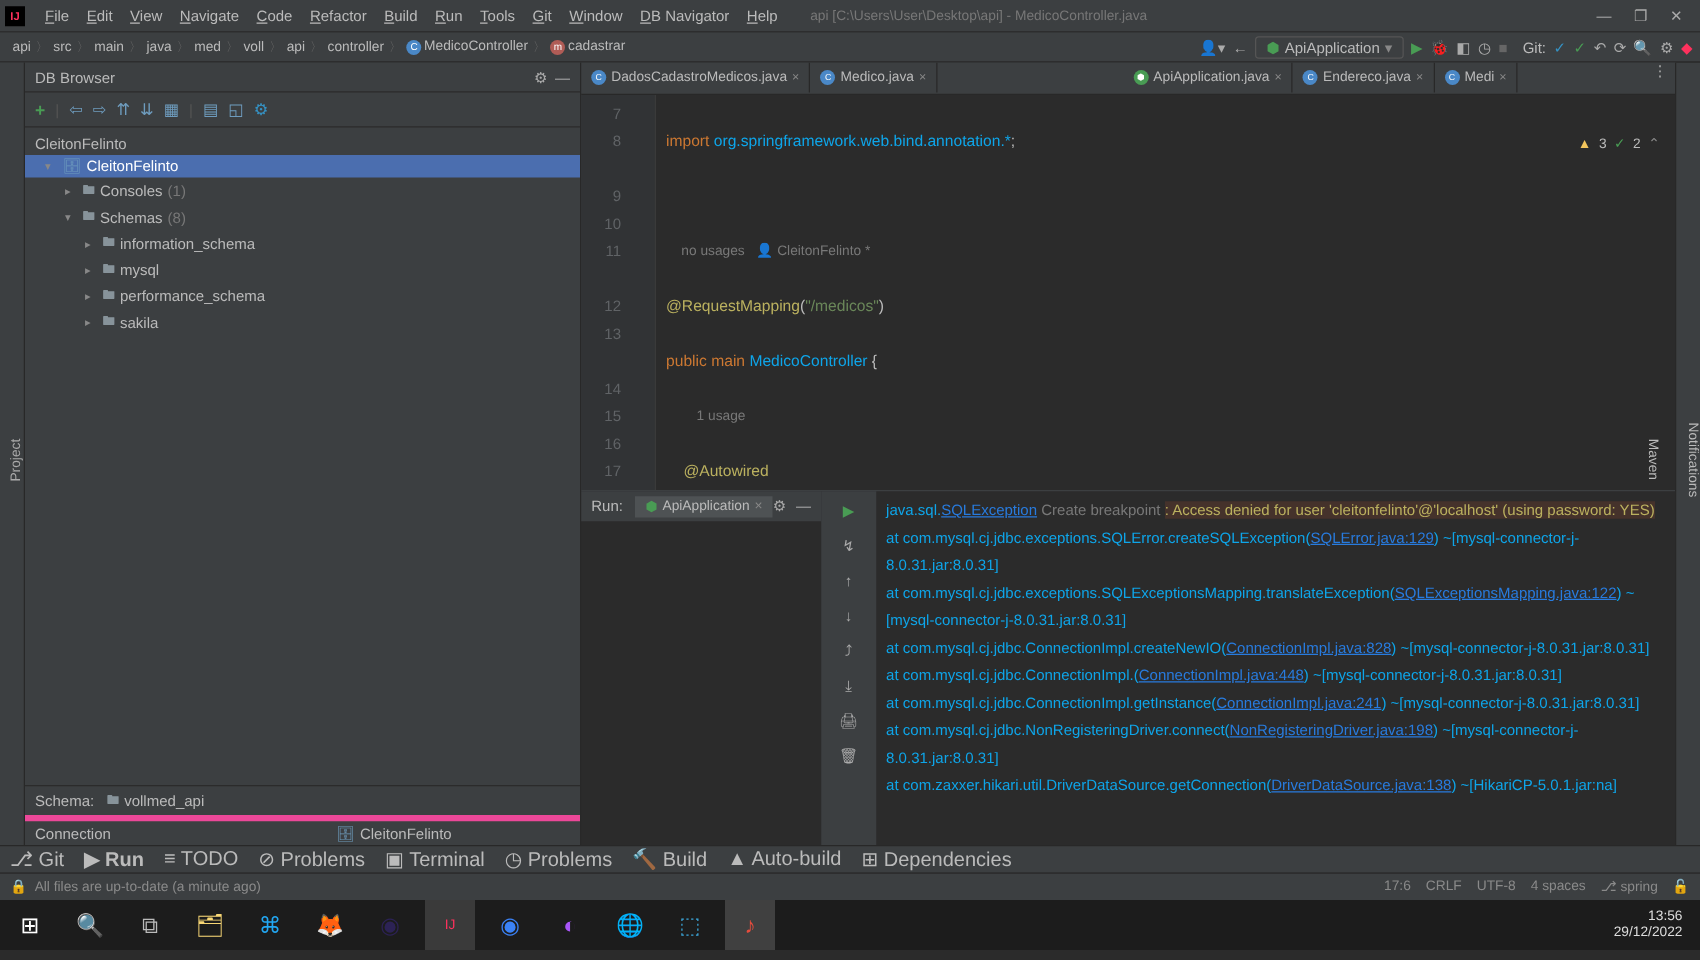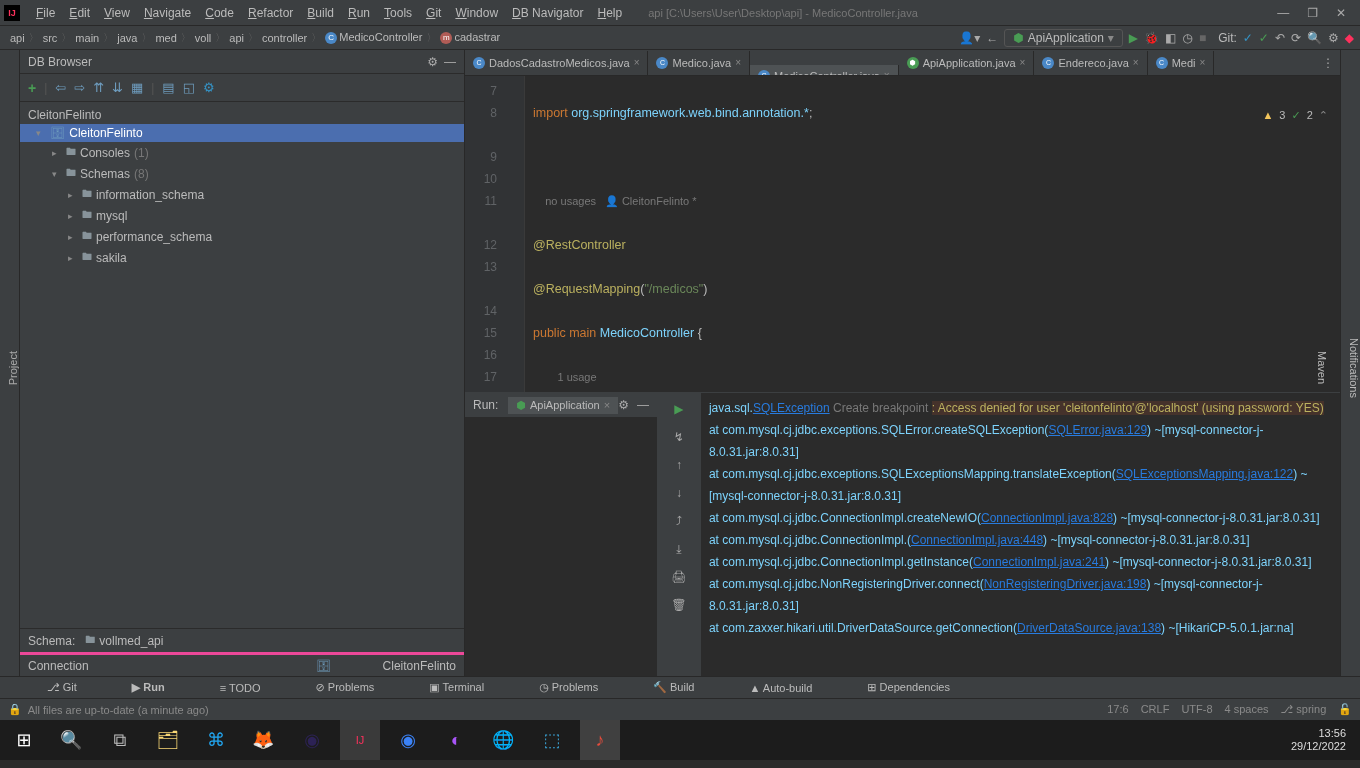--- a/index.html
+++ b/index.html
@@ -31,49 +31,49 @@
 .db-toolbar{ height:28px; display:flex; align-items:center; gap:8px; padding:0 8px; border-bottom:1px solid #2b2b2b;}
 .db-toolbar .tb{ color:#6e9cbe; cursor:pointer; font-size:13px;}
 .db-toolbar .plus{ color:#499c54; font-size:14px; font-weight:bold;}
 .tree { padding: 4px 0; font-size: 12px; flex:1; overflow:auto;}
 .tree-row { padding: 2px 0 2px 8px; display:flex; align-items:center; gap:4px; cursor:pointer;}
 .tree-row.selected { background: #4b6eaf; color:#fff;}
 .arrow{ font-size:9px; color:#888; width:10px; display:inline-block;}
 .folder-icon{ color:#87939a; font-size:10px;}
 .db-icon{ color:#6e9cbe;}
 .schema-section{height:24px; border-top:1px solid #2b2b2b; display:flex; align-items:center; padding:0 8px;margin-top:39px;}
-.conn-section{height:24px; border-top:3px solid #ec4899; display:flex; align-items:center; padding:0 8px;justify-content:space-between;}
+.conn-section{height:24px; border-top:5px solid #ec4899; display:flex; align-items:center; padding:0 8px;}
 .conn-section .right{margin-left:180px;}
 .editor-area { flex:1; display:flex; flex-direction:column; background:#2b2b2b;}
-.tabs-row{ height:26px; background:#3c3f41; display:flex; align-items:center; border-bottom:1px solid #282828; overflow:hidden;}
+.tabs-row{ height:26px; background:#3c3f41; display:flex; align-items:flex-start; border-bottom:1px solid #282828; overflow:hidden;}
 .tab{ height:24px; padding:0 8px; display:flex; align-items:center; gap:4px; border-right:1px solid #282828; cursor:pointer; font-size:11px;}
 .tab.active{ background:#4e5254; border-bottom:2px solid #4a88c7;margin-top:28px;}
 .tab .close{ color:#888; font-size:10px;}
 .tab-icon-c{ width:12px;height:12px;border-radius:50%;background:#4a88c7;font-size:7px;color:#fff;display:flex;align-items:center;justify-content:center;}
 .tab-icon-g{ width:12px;height:12px;border-radius:50%;background:#499c54;font-size:7px;color:#fff;display:flex;align-items:center;justify-content:center;}
 .code-area{ flex:1; display:flex; overflow:auto; background:#2b2b2b;}
 .gutter{ width:40px; text-align:right; padding:4px 8px 0 0; color:#606366; font-family:"JetBrains Mono","Consolas",monospace; font-size:12px; line-height:22px; background:#313335; user-select:none;}
 .gutter div{height:22px;}
 .icongutter{ width:20px; background:#313335; border-right:1px solid #3a3a3a;}
 .code{ flex:1; padding:4px 0 0 8px; font-family:"JetBrains Mono","Consolas",monospace; font-size:12.5px; line-height:22px; white-space:pre; position:relative;}
 .code .line{ height:22px; }
-.kw{ color:#cc7832;} .str{ color:#6a8759;} .ann{ color:#bbb15f;} .white{color:#7dd3fc;}
+.kw{ color:#cc7832;} .str{ color:#6a8759;} .ann{ color:#bbb15f;} .white{color:#0ea5e9;}
 .hint{ color:#787878; font-size:11px; }
 .bottom-panel{ height:284px; background:#2b2b2b; border-top:1px solid #3c3f41; display:flex; }
 .bp-header{ height:24px; background:#3c3f41; display:flex; align-items:center; padding:0 8px;}
 .bp-tab{ background:#4e5254; padding:2px 8px; display:flex; align-items:center; gap:4px; font-size:11px;}
 .bp-body{ flex:1; display:flex;}
 .bp-toolbar{ width:44px; background:#3c3f41; display:flex; flex-direction:column; align-items:center; gap:8px; padding-top:6px;}
 .bp-toolbar .tbi{ width:20px; height:20px; display:flex; align-items:center; justify-content:center; cursor:pointer; color:#aaa;}
 .console{ flex:1; padding:4px 8px; font-family:"JetBrains Mono","Consolas",monospace; font-size:12px; line-height:22px; overflow:auto;}
 .console .err{ color:#bbb15f; background:#45322b;}
 .console .link{ color:#287bde; text-decoration:underline; cursor:pointer;}
 .console .grey{ color:#787878;}
 .status-tabs{ height:22px; background:#3c3f41; display:flex; align-items:center; gap:16px; padding:0 8px; border-top:1px solid #282828;}
-.status-tabs span{ font-size:11px; color:#bbb; cursor:pointer; display:flex; align-items:center; gap:4px;margin-left:39px;}
+.status-tabs span{ font-size:16px; color:#bbb; cursor:pointer; display:flex; align-items:center; gap:4px;}
 .status-tabs .runsel{ font-weight:bold;}
 .statusbar{ height:22px; background:#3c3f41; display:flex; align-items:center; padding:0 8px; font-size:11px; color:#8a8a8a; border-top:1px solid #282828;}
 .statusbar .right{ margin-left:auto; display:flex; gap:12px;}
 .taskbar{ height:40px; background:#1c1c1c; display:flex; align-items:center; gap:8px; padding:0 4px;}
 .taskbar .ticon{ width:40px; height:40px; display:flex; align-items:center; justify-content:center; cursor:pointer; font-size:18px;}
 .taskbar .clock{ margin-left:auto; padding-right:10px; text-align:right; font-size:11px; color:#ddd; line-height:13px;}
 .warn-info{ position:absolute; top:28px; right:12px; font-size:11px; display:flex; gap:6px; align-items:center;}
 .warn-info .w{color:#f2c55c;} .warn-info .g{color:#499c54;}
 </style>
 </head>
@@ -281,21 +281,20 @@
           <div>16</div>
           <div>17</div>
           <div>18</div>
           <div>19</div>
         </div>
       <div class="icongutter"></div>
       <div class="code">
 <div class="line"><span class="kw">import</span> <span class="white">org.springframework.web.bind.annotation.</span><span class="white">*</span>;</div>
 <div class="line"></div>
 <div class="line hint">    <span>no usages</span>   👤 <span>CleitonFelinto *</span></div>
-<div class="line"><span class="ann">@RestController</span></div>
 <div class="line"><span class="ann">@RequestMapping</span>(<span class="str">"/medicos"</span>)</div>
 <div class="line"><span class="kw">public</span> <span class="kw">main</span> <span class="white">MedicoController</span> {</div>
 <div class="line hint">        <span>1 usage</span></div>
 <div class="line">    <span class="ann">@Autowired</span></div>
 <div class="line">      ;</div>
 
 
 
 
 

